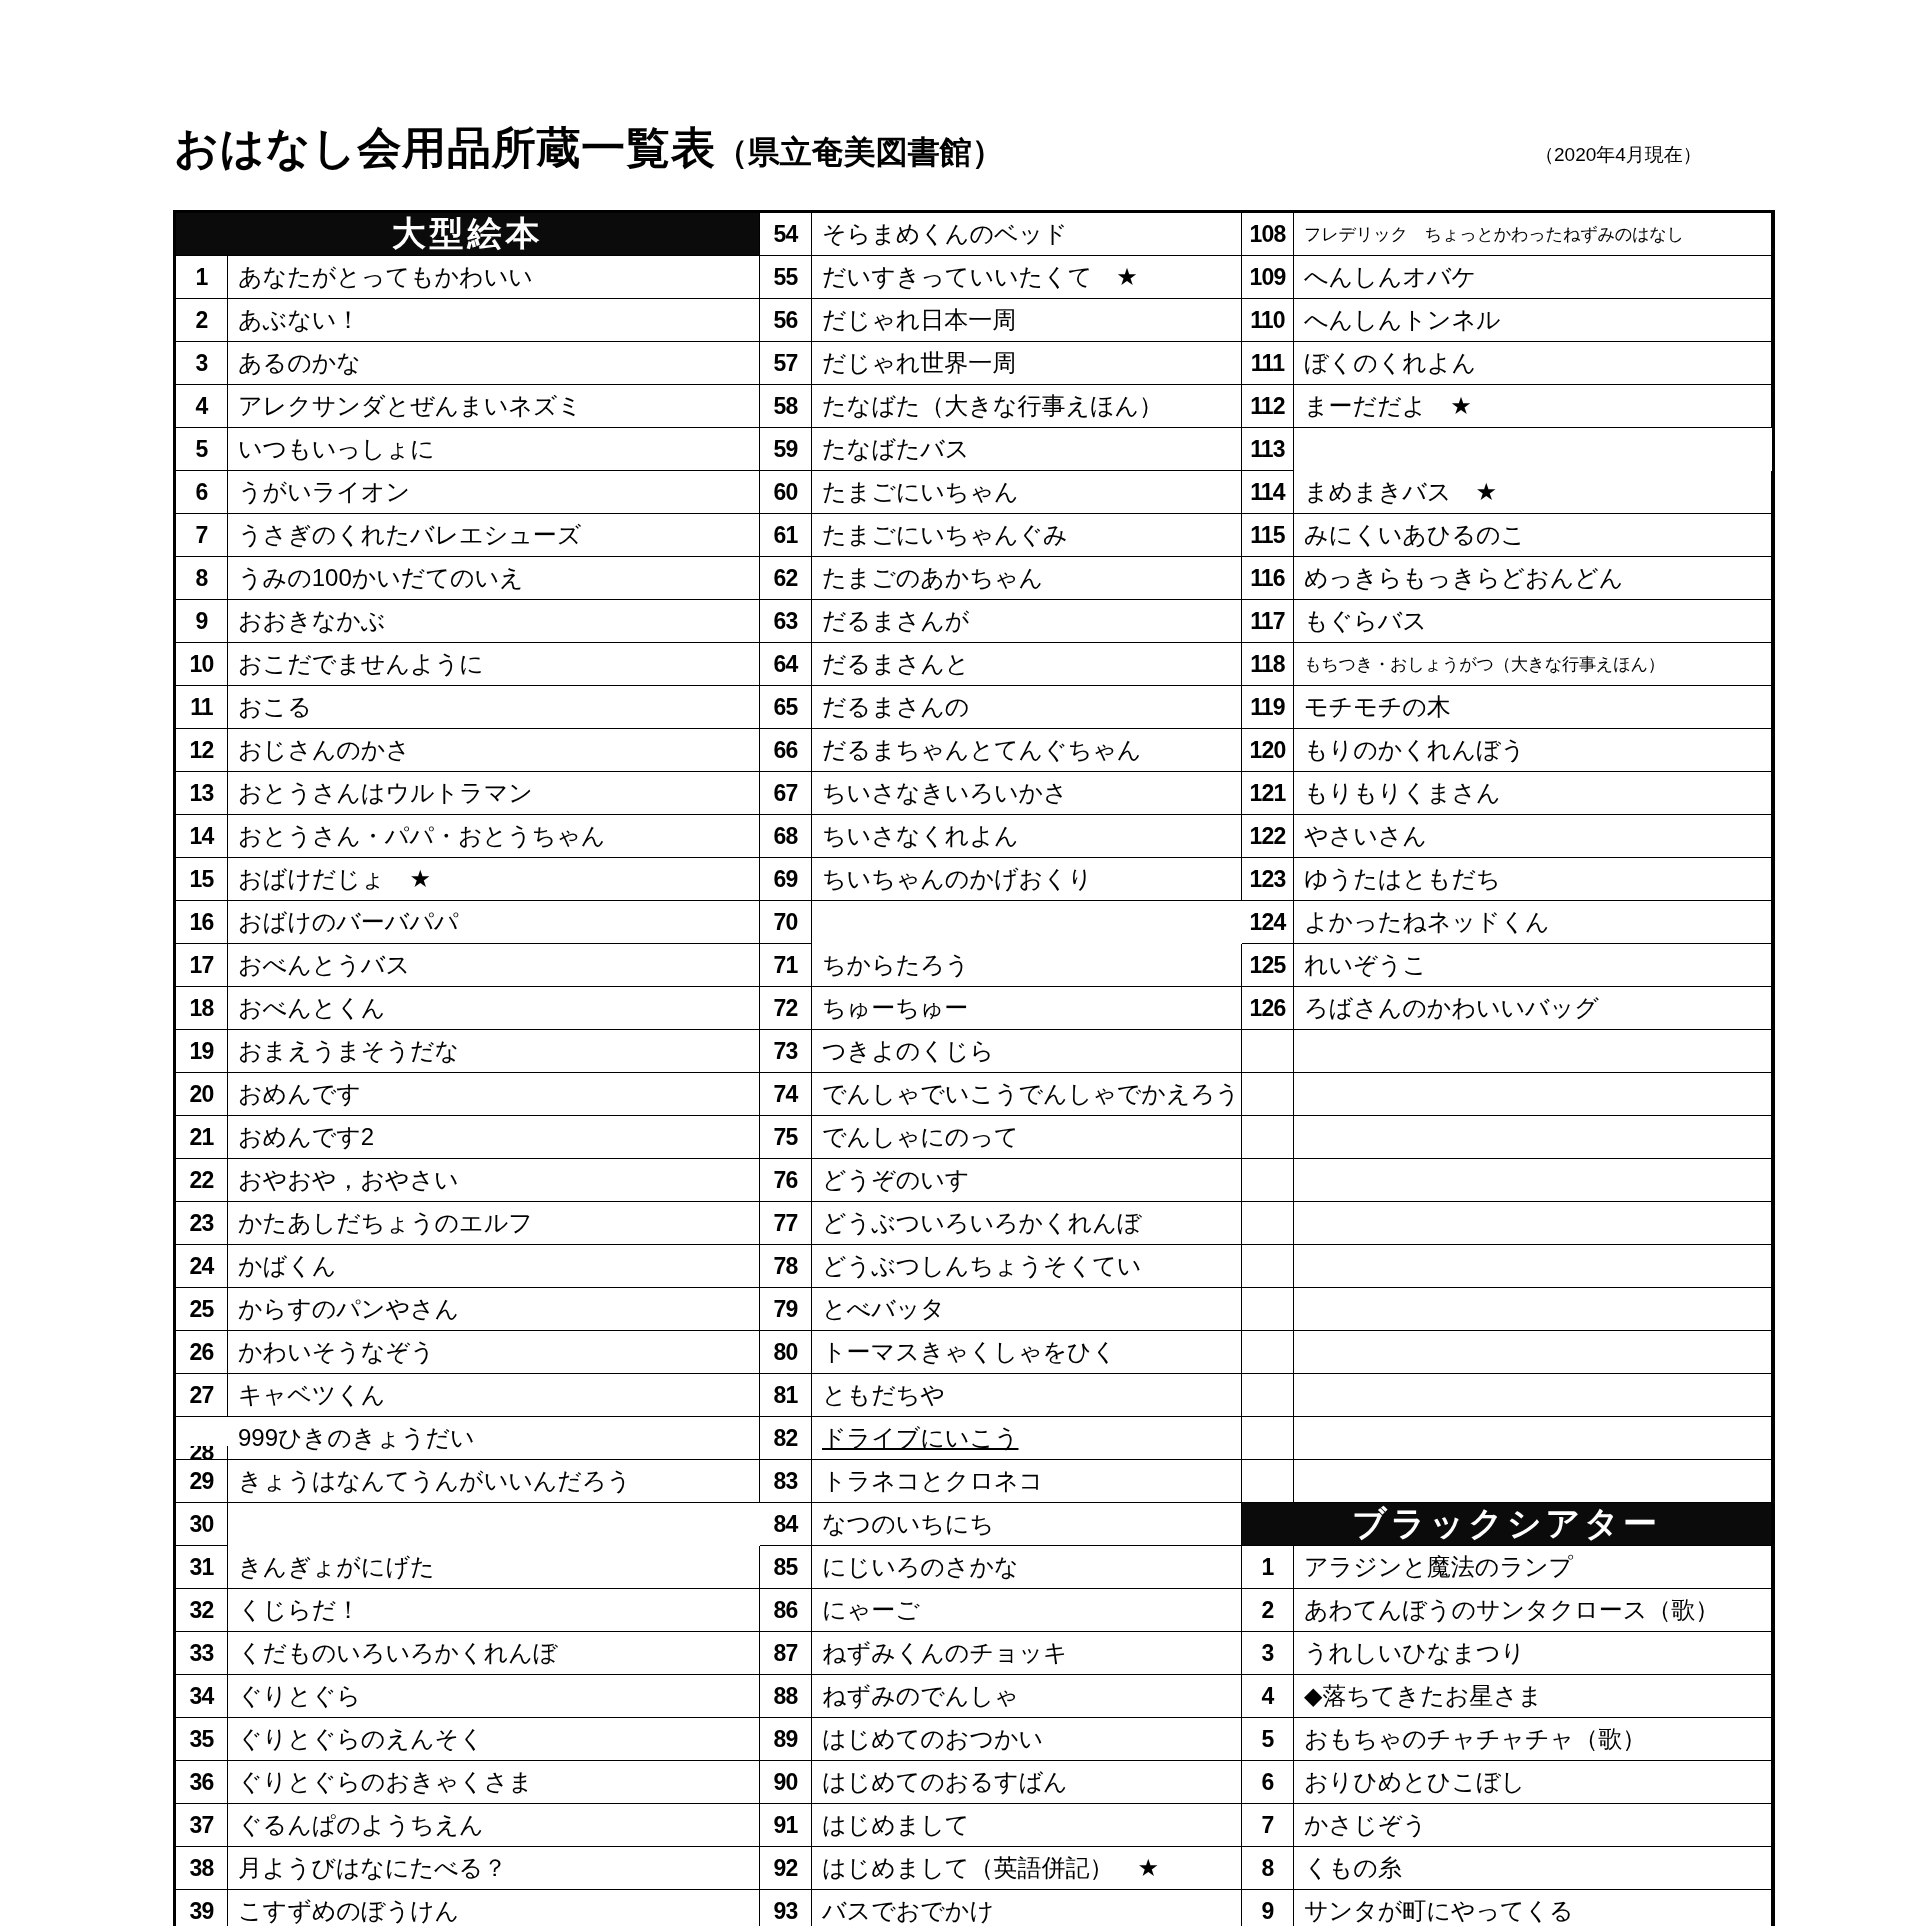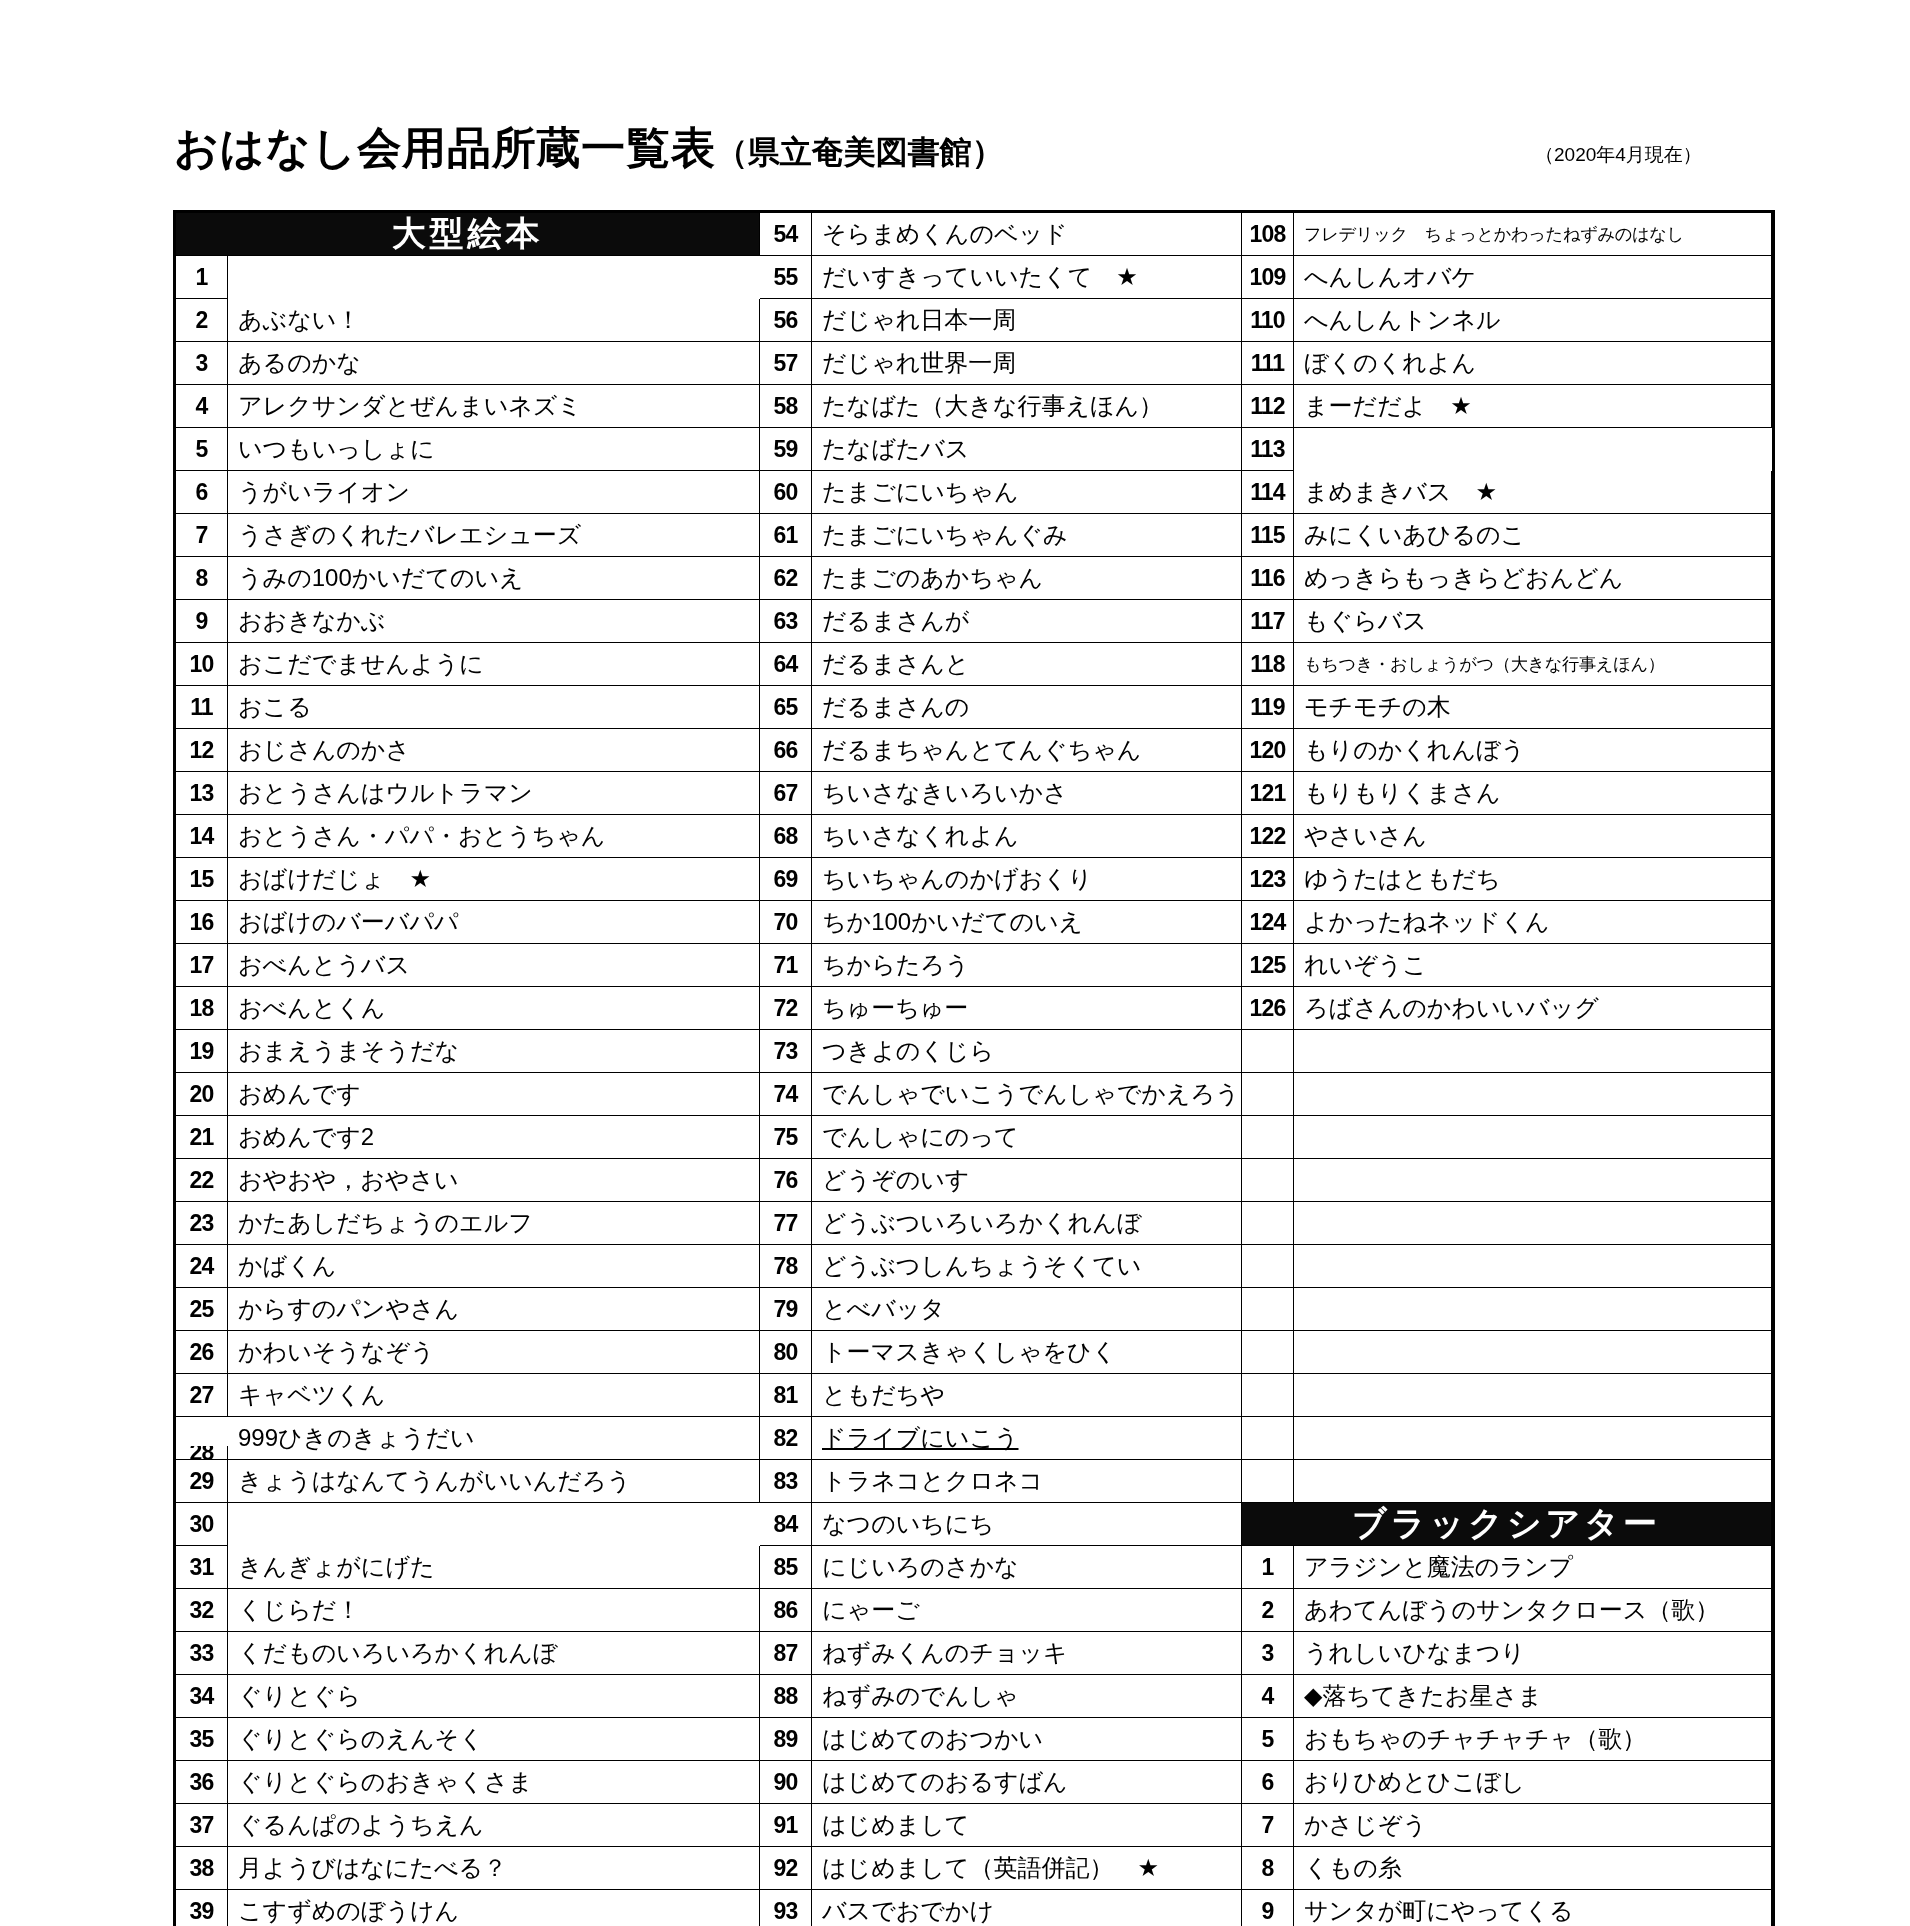--- a/index.html
+++ b/index.html
@@ -47,20 +47,21 @@
 
   <div class="doc-title">
     <span class="main">おはなし会用品所蔵一覧表</span><span class="suffix">（県立奄美図書館）</span>
   </div>
 
   <div class="date-note">（2020年4月現在）</div>
 
   <div class="inv-table" id="tbl">
       <div class="cell-secheader" style="grid-area: 1 / 1 / auto / span 2;">大型絵本</div>
       <div class="cell-num" style="grid-area: 2 / 1;">1</div>
+      <div class="cell-title" style="grid-area: 2 / 2;">あなたがとってもかわいい</div>
       <div class="cell-num" style="grid-area: 3 / 1;">2</div>
       <div class="cell-title" style="grid-area: 3 / 2;">あぶない！</div>
       <div class="cell-num" style="grid-area: 4 / 1;">3</div>
       <div class="cell-title" style="grid-area: 4 / 2;">あるのかな</div>
       <div class="cell-num" style="grid-area: 5 / 1;">4</div>
       <div class="cell-title" style="grid-area: 5 / 2;">アレクサンダとぜんまいネズミ</div>
       <div class="cell-num" style="grid-area: 6 / 1;">5</div>
       <div class="cell-title" style="grid-area: 6 / 2;">いつもいっしょに</div>
       <div class="cell-num" style="grid-area: 7 / 1;">6</div>
       <div class="cell-title" style="grid-area: 7 / 2;">うがいライオン</div>
@@ -155,21 +156,20 @@
       <div class="cell-title" style="grid-area: 12 / 4;">だるまさんの</div>
       <div class="cell-num" style="grid-area: 13 / 3;">66</div>
       <div class="cell-title" style="grid-area: 13 / 4;">だるまちゃんとてんぐちゃん</div>
       <div class="cell-num" style="grid-area: 14 / 3;">67</div>
       <div class="cell-title" style="grid-area: 14 / 4;">ちいさなきいろいかさ</div>
       <div class="cell-num" style="grid-area: 15 / 3;">68</div>
       <div class="cell-title" style="grid-area: 15 / 4;">ちいさなくれよん</div>
       <div class="cell-num" style="grid-area: 16 / 3;">69</div>
       <div class="cell-title" style="grid-area: 16 / 4;">ちいちゃんのかげおくり</div>
       <div class="cell-num" style="grid-area: 17 / 3;">70</div>
-      <div class="cell-title" style="grid-area: 17 / 4;">ちか100かいだてのいえ</div>
       <div class="cell-num" style="grid-area: 18 / 3;">71</div>
       <div class="cell-title" style="grid-area: 18 / 4;">ちからたろう</div>
       <div class="cell-num" style="grid-area: 19 / 3;">72</div>
       <div class="cell-title" style="grid-area: 19 / 4;">ちゅーちゅー</div>
       <div class="cell-num" style="grid-area: 20 / 3;">73</div>
       <div class="cell-title" style="grid-area: 20 / 4;">つきよのくじら</div>
       <div class="cell-num" style="grid-area: 21 / 3;">74</div>
       <div class="cell-title" style="grid-area: 21 / 4;">でんしゃでいこうでんしゃでかえろう</div>
       <div class="cell-num" style="grid-area: 22 / 3;">75</div>
       <div class="cell-title" style="grid-area: 22 / 4;">でんしゃにのって</div>

